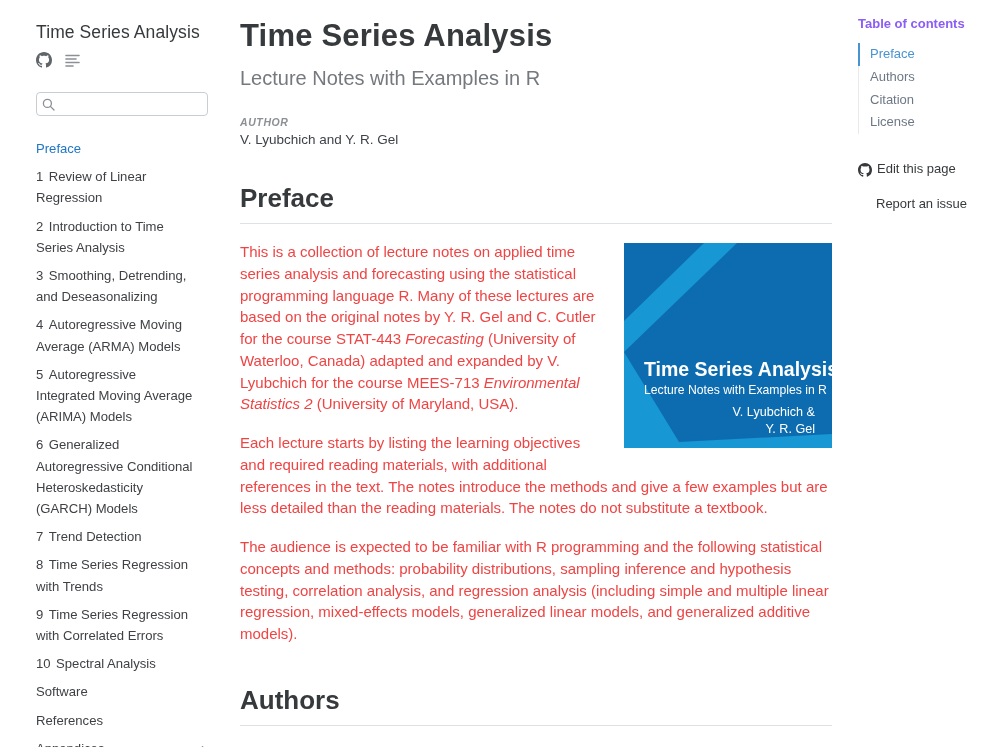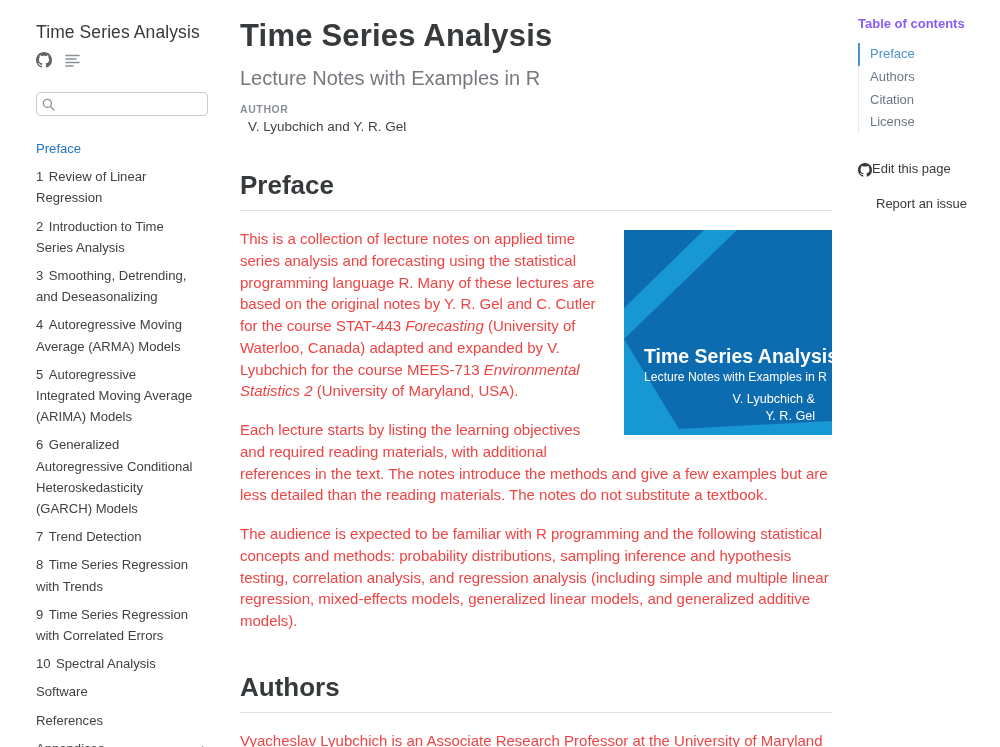--- a/index.html
+++ b/index.html
@@ -22,38 +22,38 @@
   .nav-item { display:block; position:relative; font-size:13.1px; line-height:1.62;
     color:#3f4145; margin-bottom:7px; padding-right:14px; }
   .nav-item .num { font-weight:500; margin-right:.42em; }
   .nav-item.active { color:#2077c5; }
   .nav-item .chev { position:absolute; right:2px; top:-2px; color:#6d7886; font-size:15px; }
 
   
   .main { width:620px; flex:0 0 620px; padding:18px 0 0 28px; }
   .doc-title { font-size:31px; font-weight:600; color:#373a3c; letter-spacing:.2px; }
   .doc-subtitle { font-size:20px; font-weight:400; color:#75797e; margin-top:13px; }
-  .author-label { margin-top:13px; font-size:10.5px; font-weight:600; letter-spacing:.6px;
-    color:#8b9095; }
-  .author-value { margin-top:4px; font-size:13.5px; color:#3e4349;margin-left:8px; }
+  .author-label { margin-top:26px; font-size:10.5px; font-weight:600; letter-spacing:.6px;
+    color:#8b9095;font-style:italic; }
+  .author-value { margin-top:4px; font-size:13.5px; color:#3e4349; }
   h2.section { font-size:26px; font-weight:600; color:#373a3c; margin-top:36px;
     padding-bottom:9px; border-bottom:1px solid #dee2e6; }
   .main p { font-size:15px; line-height:1.45; margin-top:17px; color:#ef4444; }
   .main p em { font-style:italic; }
   .cover { float:right; margin:1px 0 10px 18px; }
 
   
   .toc { flex:1 1 auto; padding:16px 0 0 26px; }
   .toc-heading { font-size:13px; font-weight:600; color:#8b5cf6; }
   .toc-list { margin-top:12px; }
   .toc-item { display:block; font-size:13px; line-height:1.6; color:#6d7886;
     border-left:1px solid #e7e9eb; padding:1px 0 1px 11px; }
   .toc-item.active { color:#4993d0; border-left:2px solid #4993d0; padding-left:10px; }
   .toc-tools { margin-top:26px; }
-  .toc-tool { display:flex; align-items:center; font-size:13px; font-weight:500;
+  .toc-tool { display:flex; align-items:center; gap:5px; font-size:13px; font-weight:500;
     color:#373a3c; line-height:1.45; }
   .toc-tool + .toc-tool { margin-top:16px; padding-left:18px; }
 </style>
 </head>
 <body>
 
 <div class="page">
 
   <nav class="sidebar">
     <a class="sb-title">Time Series Analysis</a>

